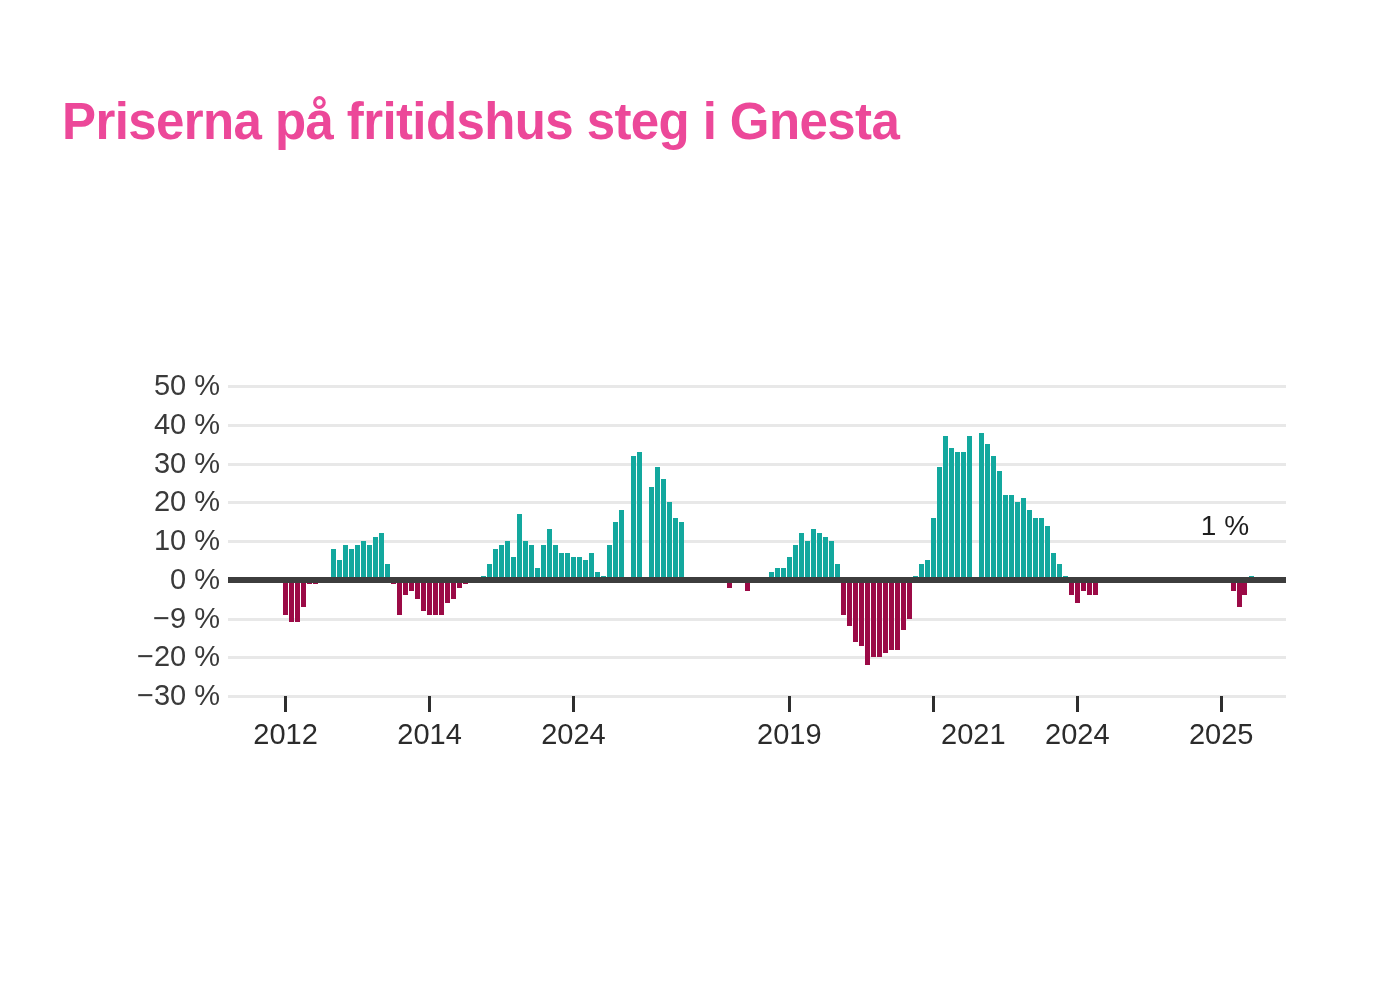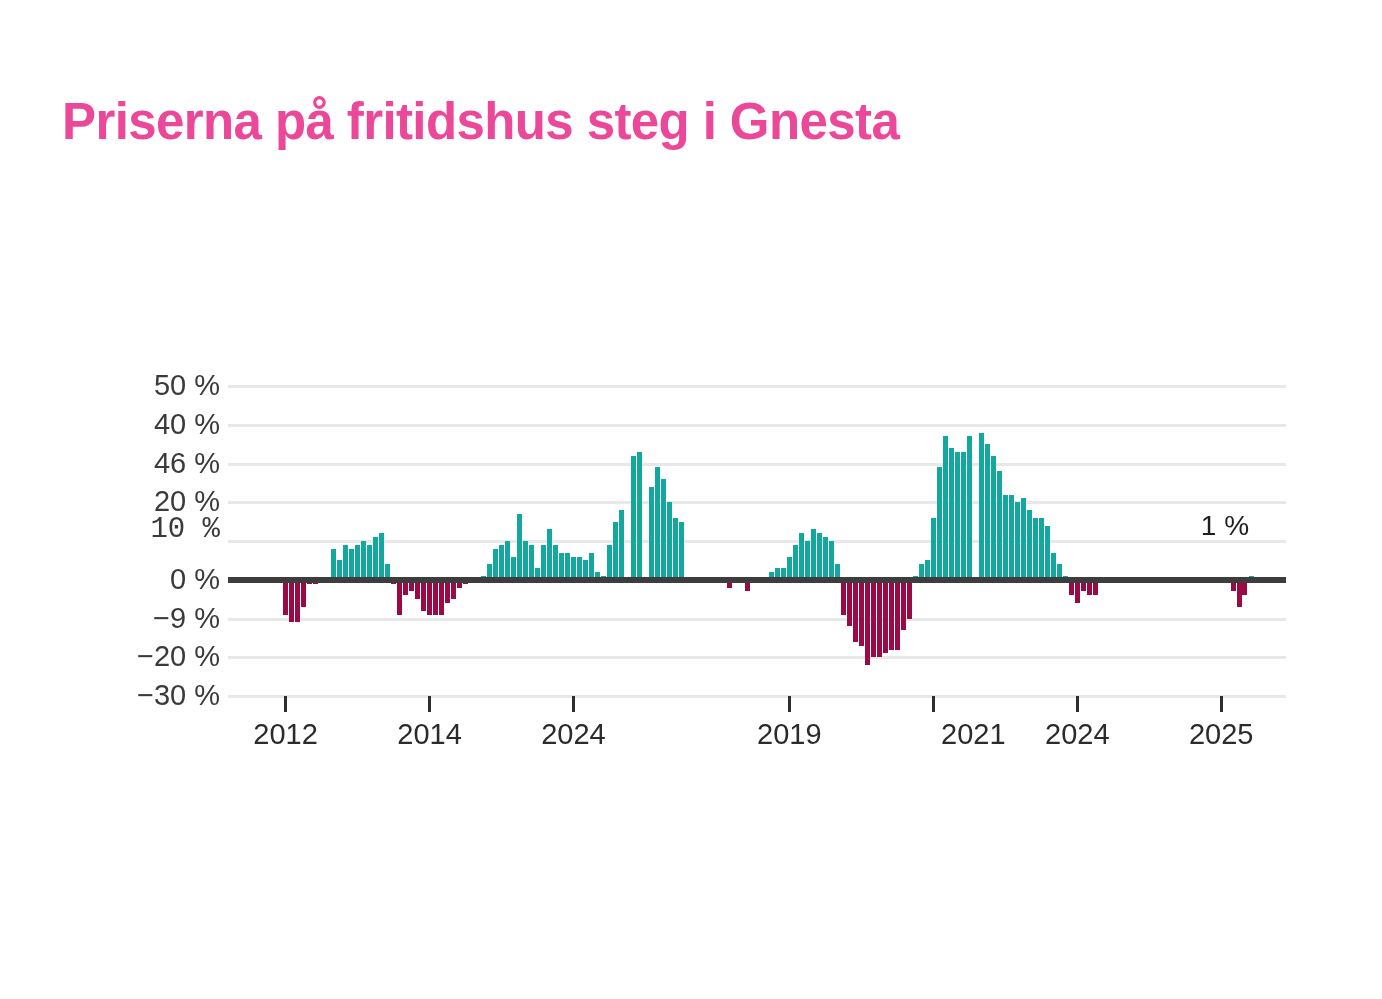--- a/index.html
+++ b/index.html
@@ -159,23 +159,23 @@
 <body>
 
 <div id="page">
 
   <div class="headline">Priserna på fritidshus steg i Gnesta</div>
 
   <div id="chart">
     <div class="ylabels" id="ylabels">
         <div class="ylabel" style="top: 11px;">50 %</div>
         <div class="ylabel" style="top: 49.75px;">40 %</div>
-        <div class="ylabel" style="top: 88.5px;">46 %</div>
+        <div class="ylabel" style="top: 88.5px;">30 %</div>
         <div class="ylabel" style="top: 127.25px;">20 %</div>
-        <div class="ylabel" style="top: 155px; font-family: Liberation Mono, monospace;">10 %</div>
+        <div class="ylabel" style="top: 166px;">10 %</div>
         <div class="ylabel" style="top: 204.75px;">0 %</div>
         <div class="ylabel" style="top: 243.5px;">−9 %</div>
         <div class="ylabel" style="top: 282.25px;">−20 %</div>
         <div class="ylabel" style="top: 321px;">−30 %</div>
       </div>
     <div class="plot" id="plot">
         <div class="gridline" style="top: -1px;"></div>
         <div class="gridline" style="top: 37.75px;"></div>
         <div class="gridline" style="top: 76.5px;"></div>
         <div class="gridline" style="top: 115.25px;"></div>

